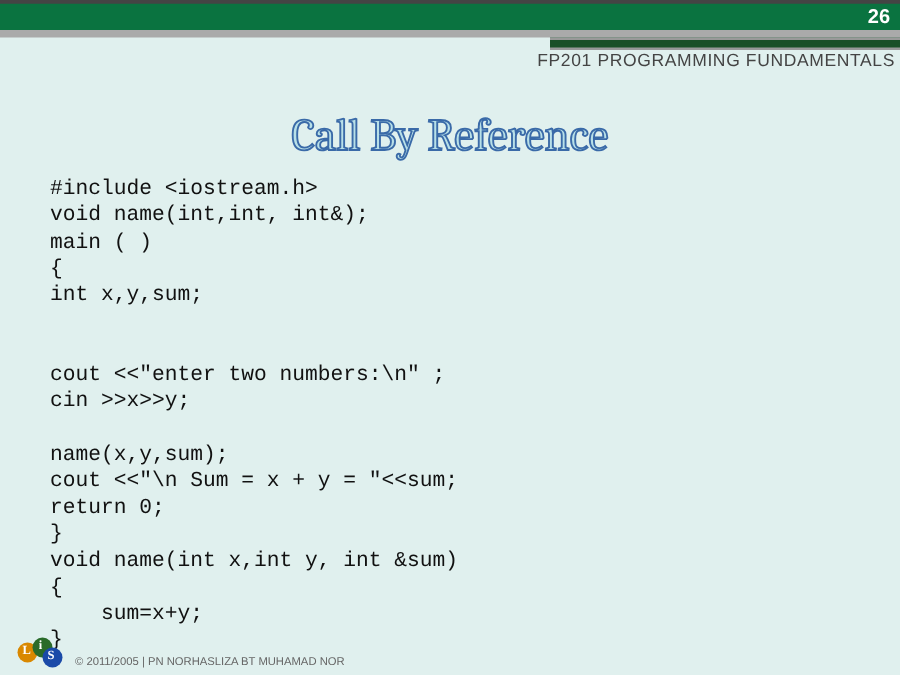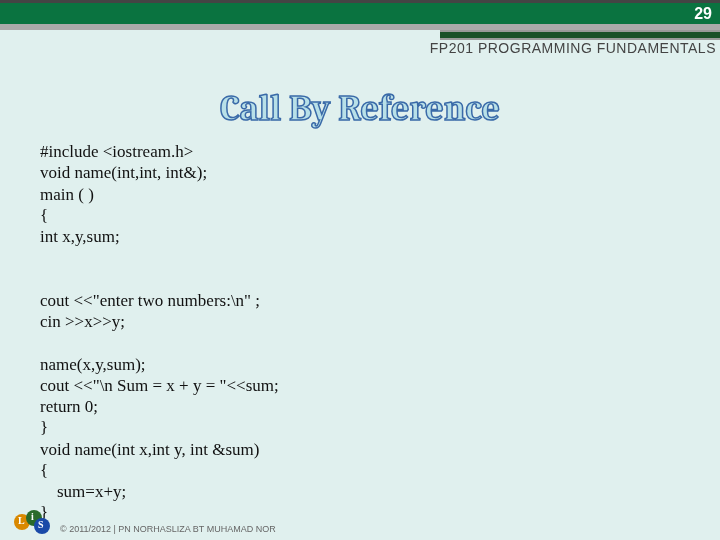--- a/index.html
+++ b/index.html
@@ -55,30 +55,30 @@
     right: 4px;
     top: 40px;
     font-size: 14px;
     color: #444;
     letter-spacing: 0.5px;
     margin-left: 24px;
   }
   .slide-title {
     text-align: center;
     font-size: 36px;
-    font-weight: bold;
+    font-weight: normal;
     color: #b8e0e8;
     -webkit-text-stroke: 1.5px #3a6aa8;
     text-stroke: 1.5px #3a6aa8;
     margin-top: 24px;
     font-family: Cambria, Georgia, serif;
   }
   .code-block {
     margin: 12px 0 0 40px;
-    font-family: Liberation Serif, serif;
+    font-family: Liberation Mono, monospace;
     font-size: 17px;
     line-height: 1.25;
     color: #111;
     white-space: pre;
   }
   .footer {
     position: absolute;
     bottom: 6px;
     left: 60px;
     font-size: 9px;
@@ -93,21 +93,21 @@
   }
   .logo-c1 { position:absolute; width:16px; height:16px; border-radius:50%; background:#d98800; left:0; top:4px; }
   .logo-c2 { position:absolute; width:16px; height:16px; border-radius:50%; background:#2a6b2a; left:12px; top:0; }
   .logo-c3 { position:absolute; width:16px; height:16px; border-radius:50%; background:#1a4aa8; left:20px; top:8px; }
   .logo-letter { position:absolute; color:#fff; font-size:10px; font-weight:bold; font-family:Georgia,serif; }
 </style>
 </head>
 <body>
 
 <div class="header-bar">
-  <span class="page-number">29</span>
+  <span class="page-number">26</span>
 </div>
 
 <div class="sub-bar">
   <div class="sub-bar-graytop"></div>
   <div class="sub-bar-stripe"></div>
 </div>
 
 <div class="course-label">FP201 PROGRAMMING FUNDAMENTALS</div>
 
 <div class="slide-title">Call By Reference</div>
@@ -136,13 +136,13 @@
       <span class="logo-letter" style="left:4px;top:1px">L</span>
     </div>
   <div class="logo-c2">
       <span class="logo-letter" style="left:5px;top:1px">i</span>
     </div>
   <div class="logo-c3">
       <span class="logo-letter" style="left:4px;top:1px">S</span>
     </div>
 </div>
 
-<div class="footer">© 2011/2012 | PN NORHASLIZA BT MUHAMAD NOR</div>
+<div class="footer">© 2011/2005 | PN NORHASLIZA BT MUHAMAD NOR</div>
 
 </body></html>

